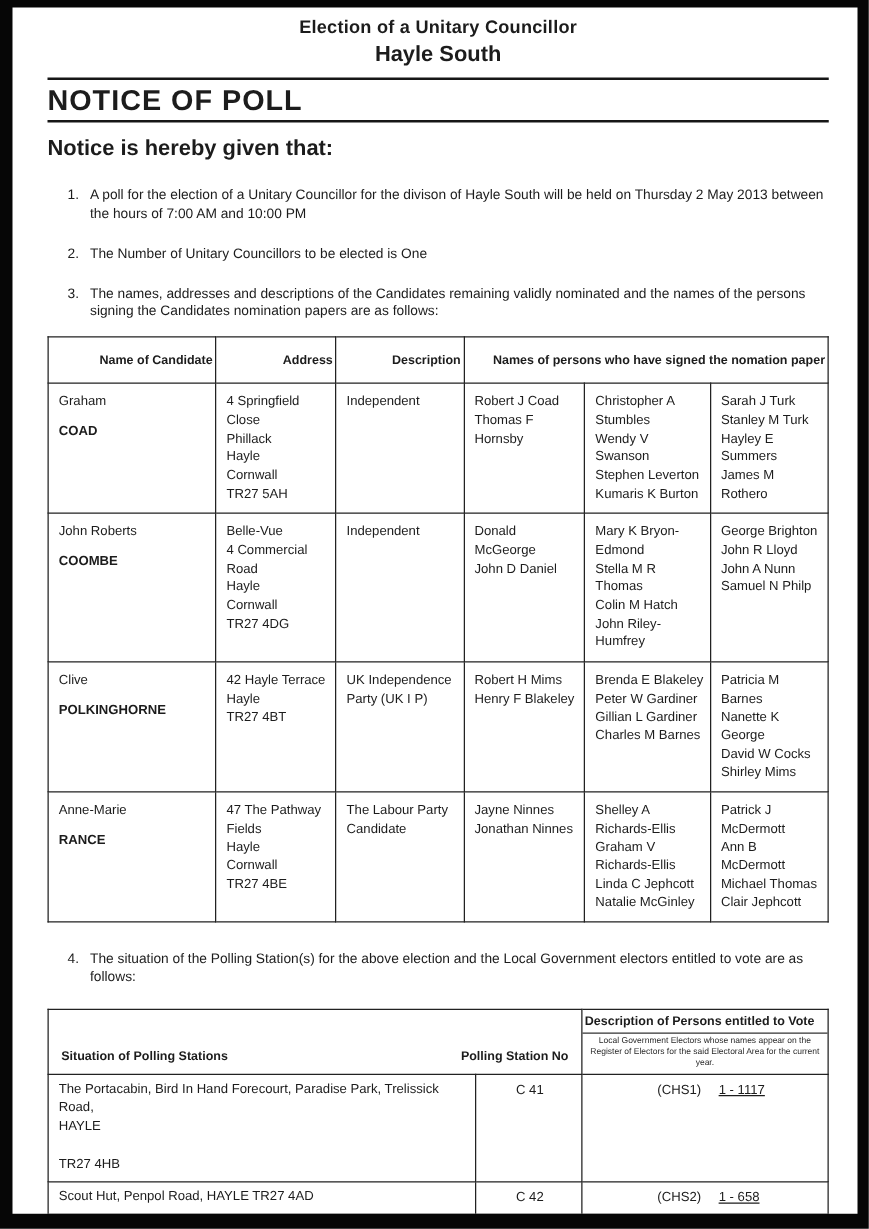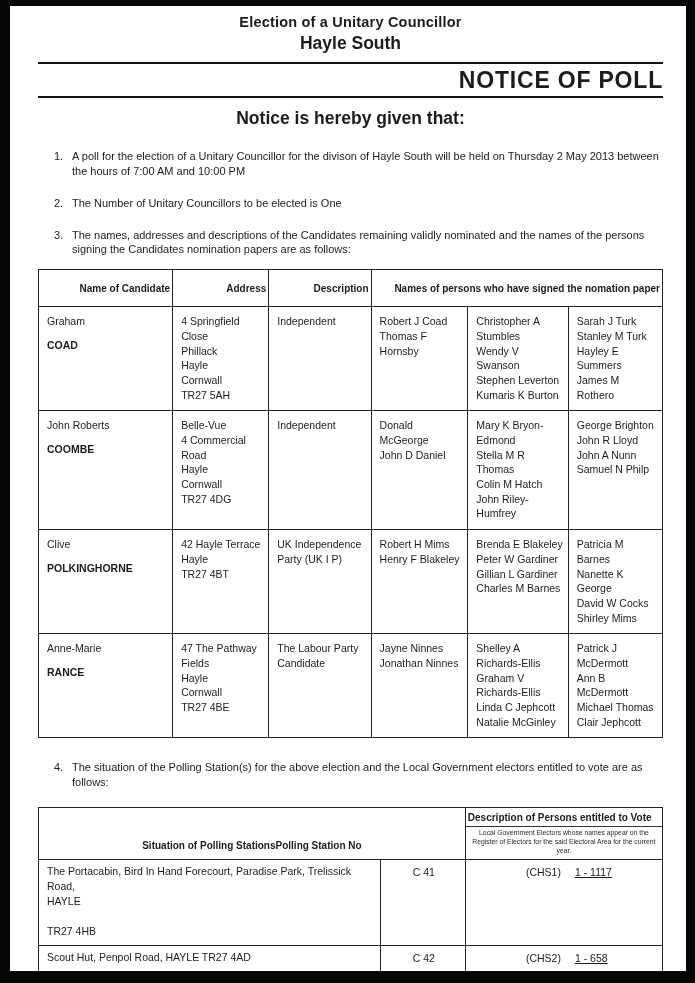--- a/index.html
+++ b/index.html
@@ -16,25 +16,25 @@
     background: #ffffff;
     padding: 8px 23px 0 28px;
     overflow: hidden;
   }
   
   .hdr { text-align: center; }
   .hdr-l1 { font-size: 14.5px; font-weight: bold; letter-spacing: 0.2px; }
   .hdr-l2 { font-size: 17.5px; font-weight: bold; margin-top: 3px; }
   .rule { height: 2px; background: #161616; margin-top: 8px; }
   .banner {
-    text-align: right; font-size: 23px; font-weight: bold;
+    text-align: left; font-size: 23px; font-weight: bold;
     letter-spacing: 0.8px; padding: 3px 0 2px 0;
   }
   .given {
-    text-align: center; font-size: 17.5px; font-weight: bold;
+    text-align: left; font-size: 17.5px; font-weight: bold;
     margin-top: 10px; margin-bottom: 20px;
   }
   
   .item { display: flex; font-size: 11px; line-height: 1.35; margin: 0 4px 17px 16px; }
   .item .num { flex: none; width: 18px; }
   .item .itext { flex: 1; }
   
   .ml { white-space: pre-line; }
   
   table { border-collapse: collapse; width: 100%; table-layout: fixed; }
@@ -46,21 +46,21 @@
   }
   .cand td {
     font-size: 10.5px; vertical-align: top; text-align: left;
     padding: 7px 4px 8px 8px; line-height: 1.4;
   }
   .cand .sn { font-weight: bold; margin-top: 9px; }
   
   .poll { margin-top: 2px; margin-bottom: 18px; }
   .poll th, .poll td { border: 1.5px solid #222222; }
   .poll .pht { height: 38px; vertical-align: middle; padding: 2px 10px; }
-  .pht-inner { display: flex; justify-content: center; align-items: center; margin-top: 25px; }
+  .pht-inner { display: flex; justify-content: space-between; align-items: center; margin-top: 25px; }
   .phl, .phr { font-size: 10px; font-weight: bold; }
   .phd { padding: 0; vertical-align: top; }
   .phd-t { font-size: 10px; font-weight: bold; text-align: left; padding: 4px 2px 3px 2px; }
   .phd-s {
     font-size: 6.8px; font-weight: normal; text-align: center;
     border-top: 1.2px solid #333; padding: 2px 3px 3px 3px; line-height: 1.3; color: #2a2a2a;
   }
   .poll td { font-size: 10.5px; vertical-align: top; padding: 4px 6px 5px 8px; line-height: 1.45; }
   .poll td.no { text-align: center; padding-top: 5px; }
   .poll td.ent { padding-top: 5px; }

